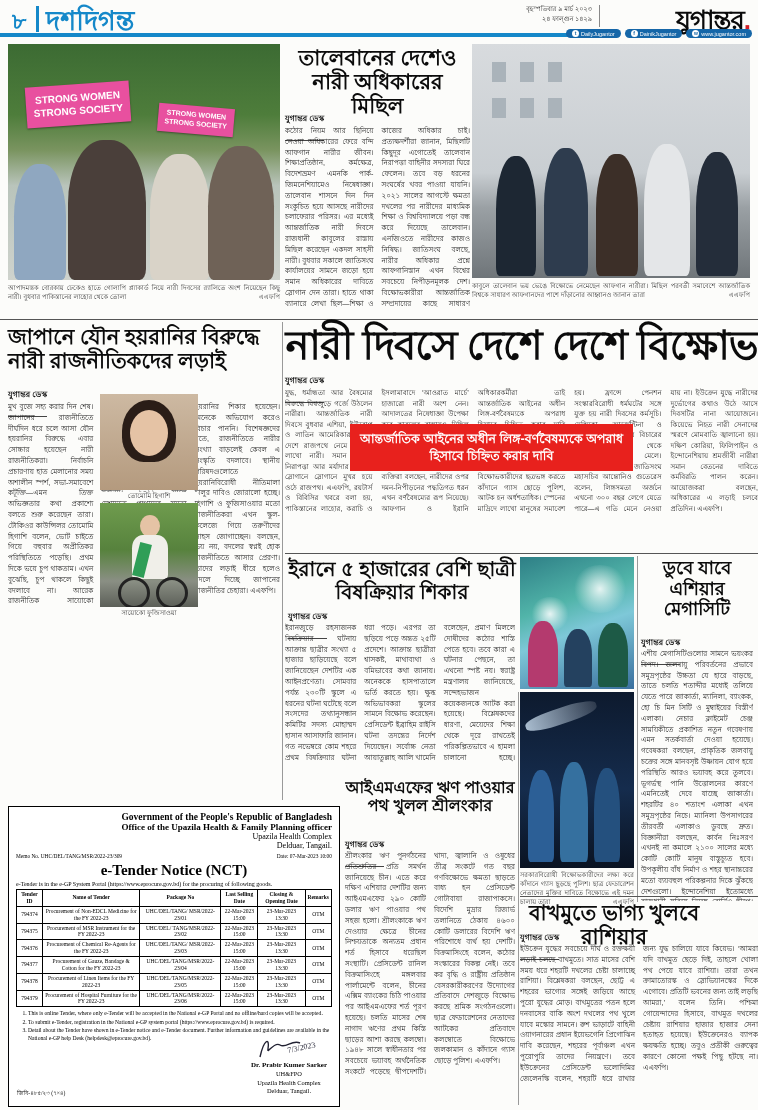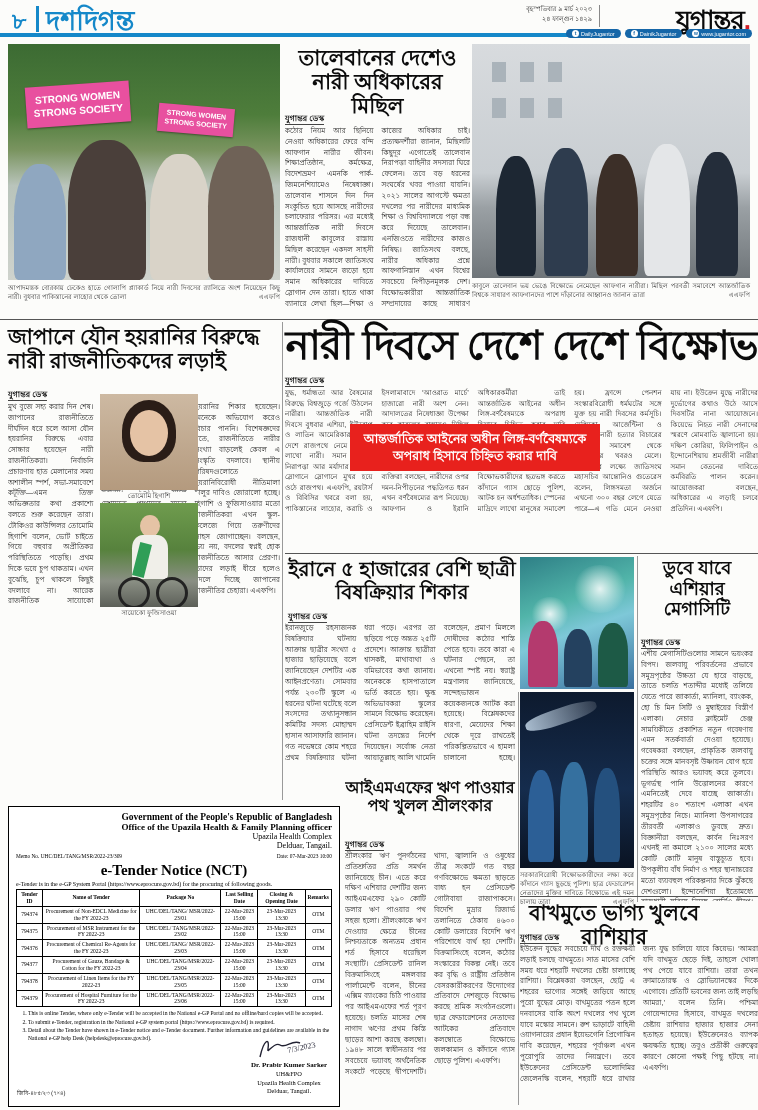--- a/index.html
+++ b/index.html
@@ -19,21 +19,21 @@
   .badge{display:flex;align-items:center;gap:2px;background:#1566a8;color:#fff;font-size:5.5px;
          padding:1px 6px;border-radius:6px;}
   .badge .bicon{display:inline-block;width:7px;height:7px;border-radius:50%;background:#fff;color:#1566a8;
          font-size:5px;font-weight:bold;text-align:center;line-height:7px;}
   
   .hrule{position:absolute;background:#555;height:1px;}
   .vrule{position:absolute;background:#999;width:1px;}
   
   .headline{font-weight:800;color:#0b0b0b;line-height:1.15;}
   .byline{font-size:8px;font-weight:bold;}
-  .byline span{border-bottom:1px solid #444;padding-bottom:1px;}
+  .byline span{border-bottom:1px solid #444;padding-bottom:17px;}
   .body-text{font-size:7.2px;line-height:1.5;text-align:justify;color:#1c1c1c;overflow:hidden;}
   .caption{font-size:6.6px;line-height:1.35;color:#333;text-align:justify;}
   .credit{float:right;color:#444;}
   
   .photo{position:absolute;overflow:hidden;}
   .ph-lahore{background:linear-gradient(180deg,#3c6b33 0%,#4e7d3b 30%,#7a9460 45%,#b9c4bb 60%,#cfd3cd 100%);}
   .fig{position:absolute;border-radius:45% 45% 8% 8%;}
   .sign{position:absolute;background:#e8509f;color:#fff;font-weight:800;text-align:center;
         font-size:10px;line-height:1.25;padding:8px 4px;transform:rotate(-4deg);box-shadow:0 1px 2px rgba(0,0,0,.4);}
   .sign.small{font-size:7px;transform:rotate(5deg);padding:5px 3px;}
@@ -165,21 +165,21 @@
     <div style="position:absolute;left:18px;top:74px;width:26px;height:26px;border:3px solid #222;border-radius:50%;"></div>
     <div style="position:absolute;left:56px;top:74px;width:26px;height:26px;border:3px solid #222;border-radius:50%;"></div>
   </div>
   <div class="caption photocap" style="left:100px;top:609px;width:98px;height:9px;text-align:center;">সায়োকো ফুজিসাওয়া</div>
 
   <div class="vrule" style="left:282px;top:322px;height:478px;"></div>
 
   <div class="headline abs" style="left:285px;top:322px;width:473px;font-size:40px;text-align:center;letter-spacing:-1px;">নারী দিবসে দেশে দেশে বিক্ষোভ</div>
   <div class="byline abs" style="left:285px;top:374px;"><span>যুগান্তর ডেস্ক</span></div>
   <div class="body-text cols5 abs" style="left:285px;top:388px;width:473px;height:164px;font-size:7px;">যুদ্ধ, ধর্মান্ধতা আর বৈষম্যের বিরুদ্ধে বিশ্বজুড়ে গর্জে উঠলেন নারীরা। আন্তর্জাতিক নারী দিবসে বুধবার এশিয়া, ইউরোপ ও লাতিন আমেরিকার বিভিন্ন দেশে রাজপথে নেমে আসেন লাখো নারী। সমান মজুরি, নিরাপত্তা আর মর্যাদার দাবিতে স্লোগানে স্লোগানে মুখর হয়ে ওঠে রাজপথ। এএফপি, রয়টার্স ও বিবিসির খবরে বলা হয়, পাকিস্তানের লাহোর, করাচি ও ইসলামাবাদে ‘আওরাত মার্চে’ হাজারো নারী অংশ নেন। আদালতের নিষেধাজ্ঞা উপেক্ষা করে কাবুলের রাস্তায়ও মিছিল করেন আফগান নারীরা। এর আগে ১৯৫৭ সালে জাতিসংঘ দিবসটির আন্তর্জাতিক স্বীকৃতি দিয়েছিল। ইরানের বিশিষ্ট ব্যক্তিরা বলছেন, নারীদের ওপর দমন-নিপীড়নের পদ্ধতিগত ধরন এখন বর্ণবৈষম্যের রূপ নিয়েছে। আফগান ও ইরানি অধিকারকর্মীরা তাই আন্তর্জাতিক আইনের অধীন লিঙ্গ-বর্ণবৈষম্যকে অপরাধ হিসাবে চিহ্নিত করার দাবি তুলেছেন। নোবেলজয়ী শিরিন এবাদিসহ শতাধিক বিশিষ্টজন এ সংক্রান্ত খোলা চিঠিতে সই করেছেন। তুরস্কের ইস্তাম্বুলে বিক্ষোভকারীদের ছত্রভঙ্গ করতে কাঁদানে গ্যাস ছোড়ে পুলিশ, আটক হন অর্ধশতাধিক। স্পেনের মাদ্রিদে লাখো মানুষের সমাবেশ হয়। ফ্রান্সে পেনশন সংস্কারবিরোধী ধর্মঘটের সঙ্গে যুক্ত হয় নারী দিবসের কর্মসূচি। মেক্সিকো, আর্জেন্টিনা ও চিলিতে নারী হত্যার বিচারের দাবিতে সমাবেশ থেকে সহিংসতার খবরও মেলে। নিরাপত্তার লক্ষ্যে জাতিসংঘ মহাসচিব আন্তোনিও গুতেরেস বলেন, লিঙ্গসমতা অর্জনে এখনো ৩০০ বছর লেগে যেতে পারে—এ গতি মেনে নেওয়া যায় না। ইউক্রেন যুদ্ধে নারীদের দুর্ভোগের কথাও উঠে আসে দিবসটির নানা আয়োজনে। কিয়েভে নিহত নারী সেনাদের স্মরণে মোমবাতি জ্বালানো হয়। দক্ষিণ কোরিয়া, ফিলিপাইন ও ইন্দোনেশিয়ায় শ্রমজীবী নারীরা সমান বেতনের দাবিতে কর্মবিরতি পালন করেন। আয়োজকরা বলছেন, অধিকারের এ লড়াই চলবে প্রতিদিন। এএফপি।</div>
-  <div class="redbox" style="left:350px;top:424px;width:250px;height:47px;">আন্তর্জাতিক আইনের অধীন লিঙ্গ-বর্ণবৈষম্যকে অপরাধ হিসাবে চিহ্নিত করার দাবি</div>
+  <div class="redbox" style="left:350px;top:424px;width:283px;height:47px;">আন্তর্জাতিক আইনের অধীন লিঙ্গ-বর্ণবৈষম্যকে অপরাধ হিসাবে চিহ্নিত করার দাবি</div>
 
   <div class="hrule" style="left:285px;top:553px;width:473px;"></div>
 
   <div class="headline abs" style="left:288px;top:558px;width:228px;font-size:20px;text-align:center;">ইরানে ৫ হাজারের বেশি ছাত্রী বিষক্রিয়ার শিকার</div>
   <div class="byline abs" style="left:288px;top:610px;"><span>যুগান্তর ডেস্ক</span></div>
   <div class="body-text cols3 abs" style="left:285px;top:623px;width:230px;height:150px;">ইরানজুড়ে রহস্যজনক বিষক্রিয়ার ঘটনায় আক্রান্ত ছাত্রীর সংখ্যা ৫ হাজার ছাড়িয়েছে বলে জানিয়েছেন দেশটির এক আইনপ্রণেতা। সোমবার পর্যন্ত ২৩০টি স্কুলে এ ধরনের ঘটনা ঘটেছে বলে সংসদের তথ্যানুসন্ধান কমিটির সদস্য মোহাম্মদ হাসান আসাফারি জানান। গত নভেম্বরে কোম শহরে প্রথম বিষক্রিয়ার ঘটনা ধরা পড়ে। এরপর তা ছড়িয়ে পড়ে অন্তত ২৫টি প্রদেশে। আক্রান্ত ছাত্রীরা শ্বাসকষ্ট, মাথাব্যথা ও বমিভাবের কথা জানায়। অনেককে হাসপাতালে ভর্তি করতে হয়। ক্ষুব্ধ অভিভাবকরা স্কুলের সামনে বিক্ষোভ করেছেন। প্রেসিডেন্ট ইব্রাহিম রাইসি ঘটনা তদন্তের নির্দেশ দিয়েছেন। সর্বোচ্চ নেতা আয়াতুল্লাহ আলি খামেনি বলেছেন, প্রমাণ মিললে দোষীদের কঠোর শাস্তি পেতে হবে। তবে কারা এ ঘটনার পেছনে, তা এখনো স্পষ্ট নয়। স্বরাষ্ট্র মন্ত্রণালয় জানিয়েছে, সন্দেহভাজন কয়েকজনকে আটক করা হয়েছে। বিশ্লেষকদের ধারণা, মেয়েদের শিক্ষা থেকে দূরে রাখতেই পরিকল্পিতভাবে এ হামলা চালানো হচ্ছে। হিজাববিরোধী আন্দোলনের প্রতিশোধ নিতেও এমনটি ঘটানো হতে পারে বলে সন্দেহ অনেকের। এ ঘটনায় ক্ষোভে ফুঁসছে গোটা ইরান। এএফপি।</div>
 
   <div class="photo ph-iran" style="left:520px;top:557px;width:114px;height:132px;">
     <div class="smoke" style="left:52px;top:8px;width:56px;height:48px;"></div>
     <div class="smoke" style="left:10px;top:40px;width:40px;height:34px;"></div>

